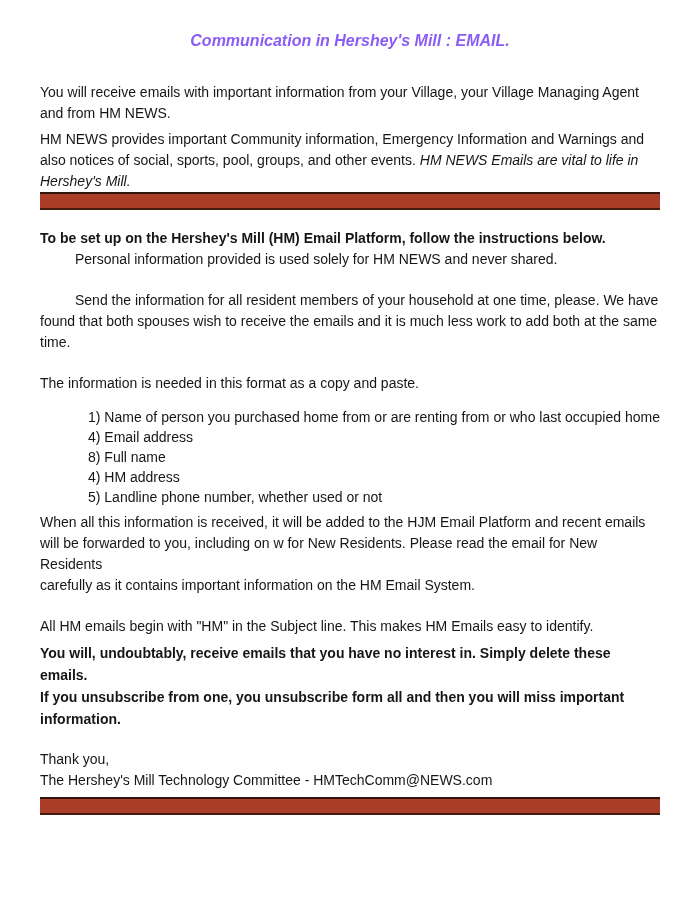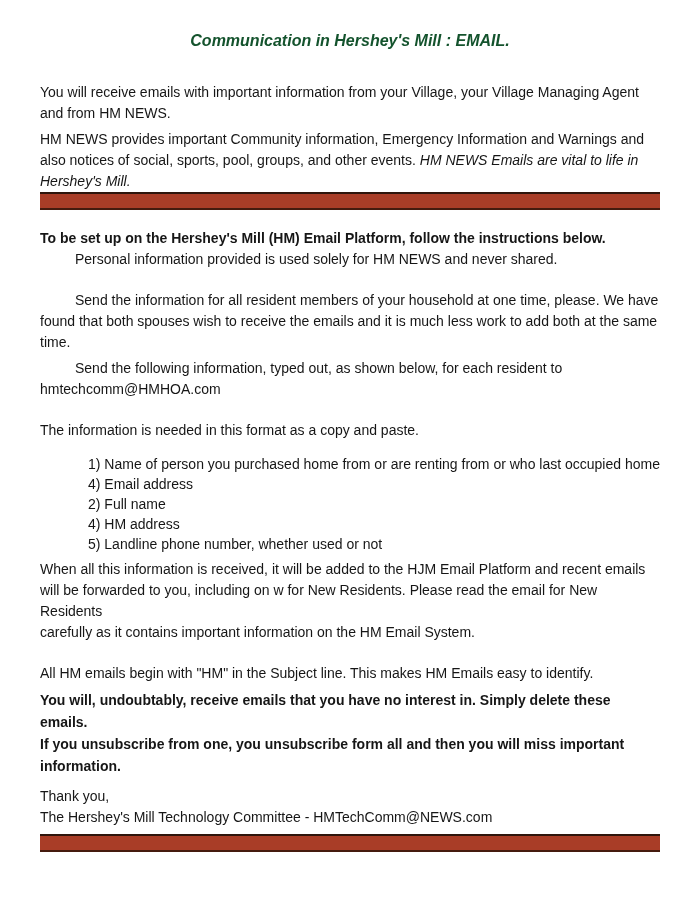--- a/index.html
+++ b/index.html
@@ -15,28 +15,28 @@
     color:#161616;
     overflow:hidden;
   }
   .doc-title{
     margin:0;
     text-align:center;
     font-size:16px;
     line-height:22px;
     font-weight:bold;
     font-style:italic;
-    color:#14532d;
+    color:#8b5cf6;
   }
   p, .line{margin:0;white-space:pre-line;}
   em{font-style:italic;}
   .mt-30{margin-top:30px;}
   .mt-14{margin-top:5px;}
   .mt-13{margin-top:20px;}
-  .mt-9{margin-top:9px;}
+  .mt-9{margin-top:19px;}
   .mt-6{margin-top:6px;}
   .mt-1{margin-top:18px;}
   .indent{text-indent:35px;}
   .bold{font-weight:bold;}
   .warning{font-weight:bold;line-height:22px;}
   .bar{
     height:14px;
     background:#a93d27;
     border-top:2px solid #2f150c;
     border-bottom:2px solid #451b0e;
@@ -60,29 +60,27 @@
   <div class="bar"></div>
 
   <p class="bold mt-1">To be set up on the Hershey's Mill (HM) Email Platform, follow the instructions below.</p>
 
   <p class="indent">Personal information provided is used solely for HM NEWS and never shared.</p>
 
   <p class="indent mt-13">Send the information for all resident members of your household at one time, please. We have
 found that both spouses wish to receive the emails and it is much less work to add both at the same
 time.</p>
 
-  <p class="indent mt-14">Send the following information, typed out, as shown below, for each resident to
-hmtechcomm@HMHOA.com</p>
 
   <p class="mt-13">The information is needed in this format as a copy and paste.</p>
 
   <div class="info-list">
       <div>1) Name of person you purchased home from or are renting from or who last occupied home</div>
       <div>4) Email address</div>
-      <div>2) Full name</div>
+      <div>8) Full name</div>
       <div>4) HM address</div>
       <div>5) Landline phone number, whether used or not</div>
     </div>
 
   <p class="mt-14">When all this information is received, it will be added to the HJM Email Platform and recent emails
 will be forwarded to you, including on w for New Residents. Please read the email for New Residents
 carefully as it contains important information on the HM Email System.</p>
 
   <p class="mt-13">All HM emails begin with "HM" in the Subject line. This makes HM Emails easy to identify.</p>
 

